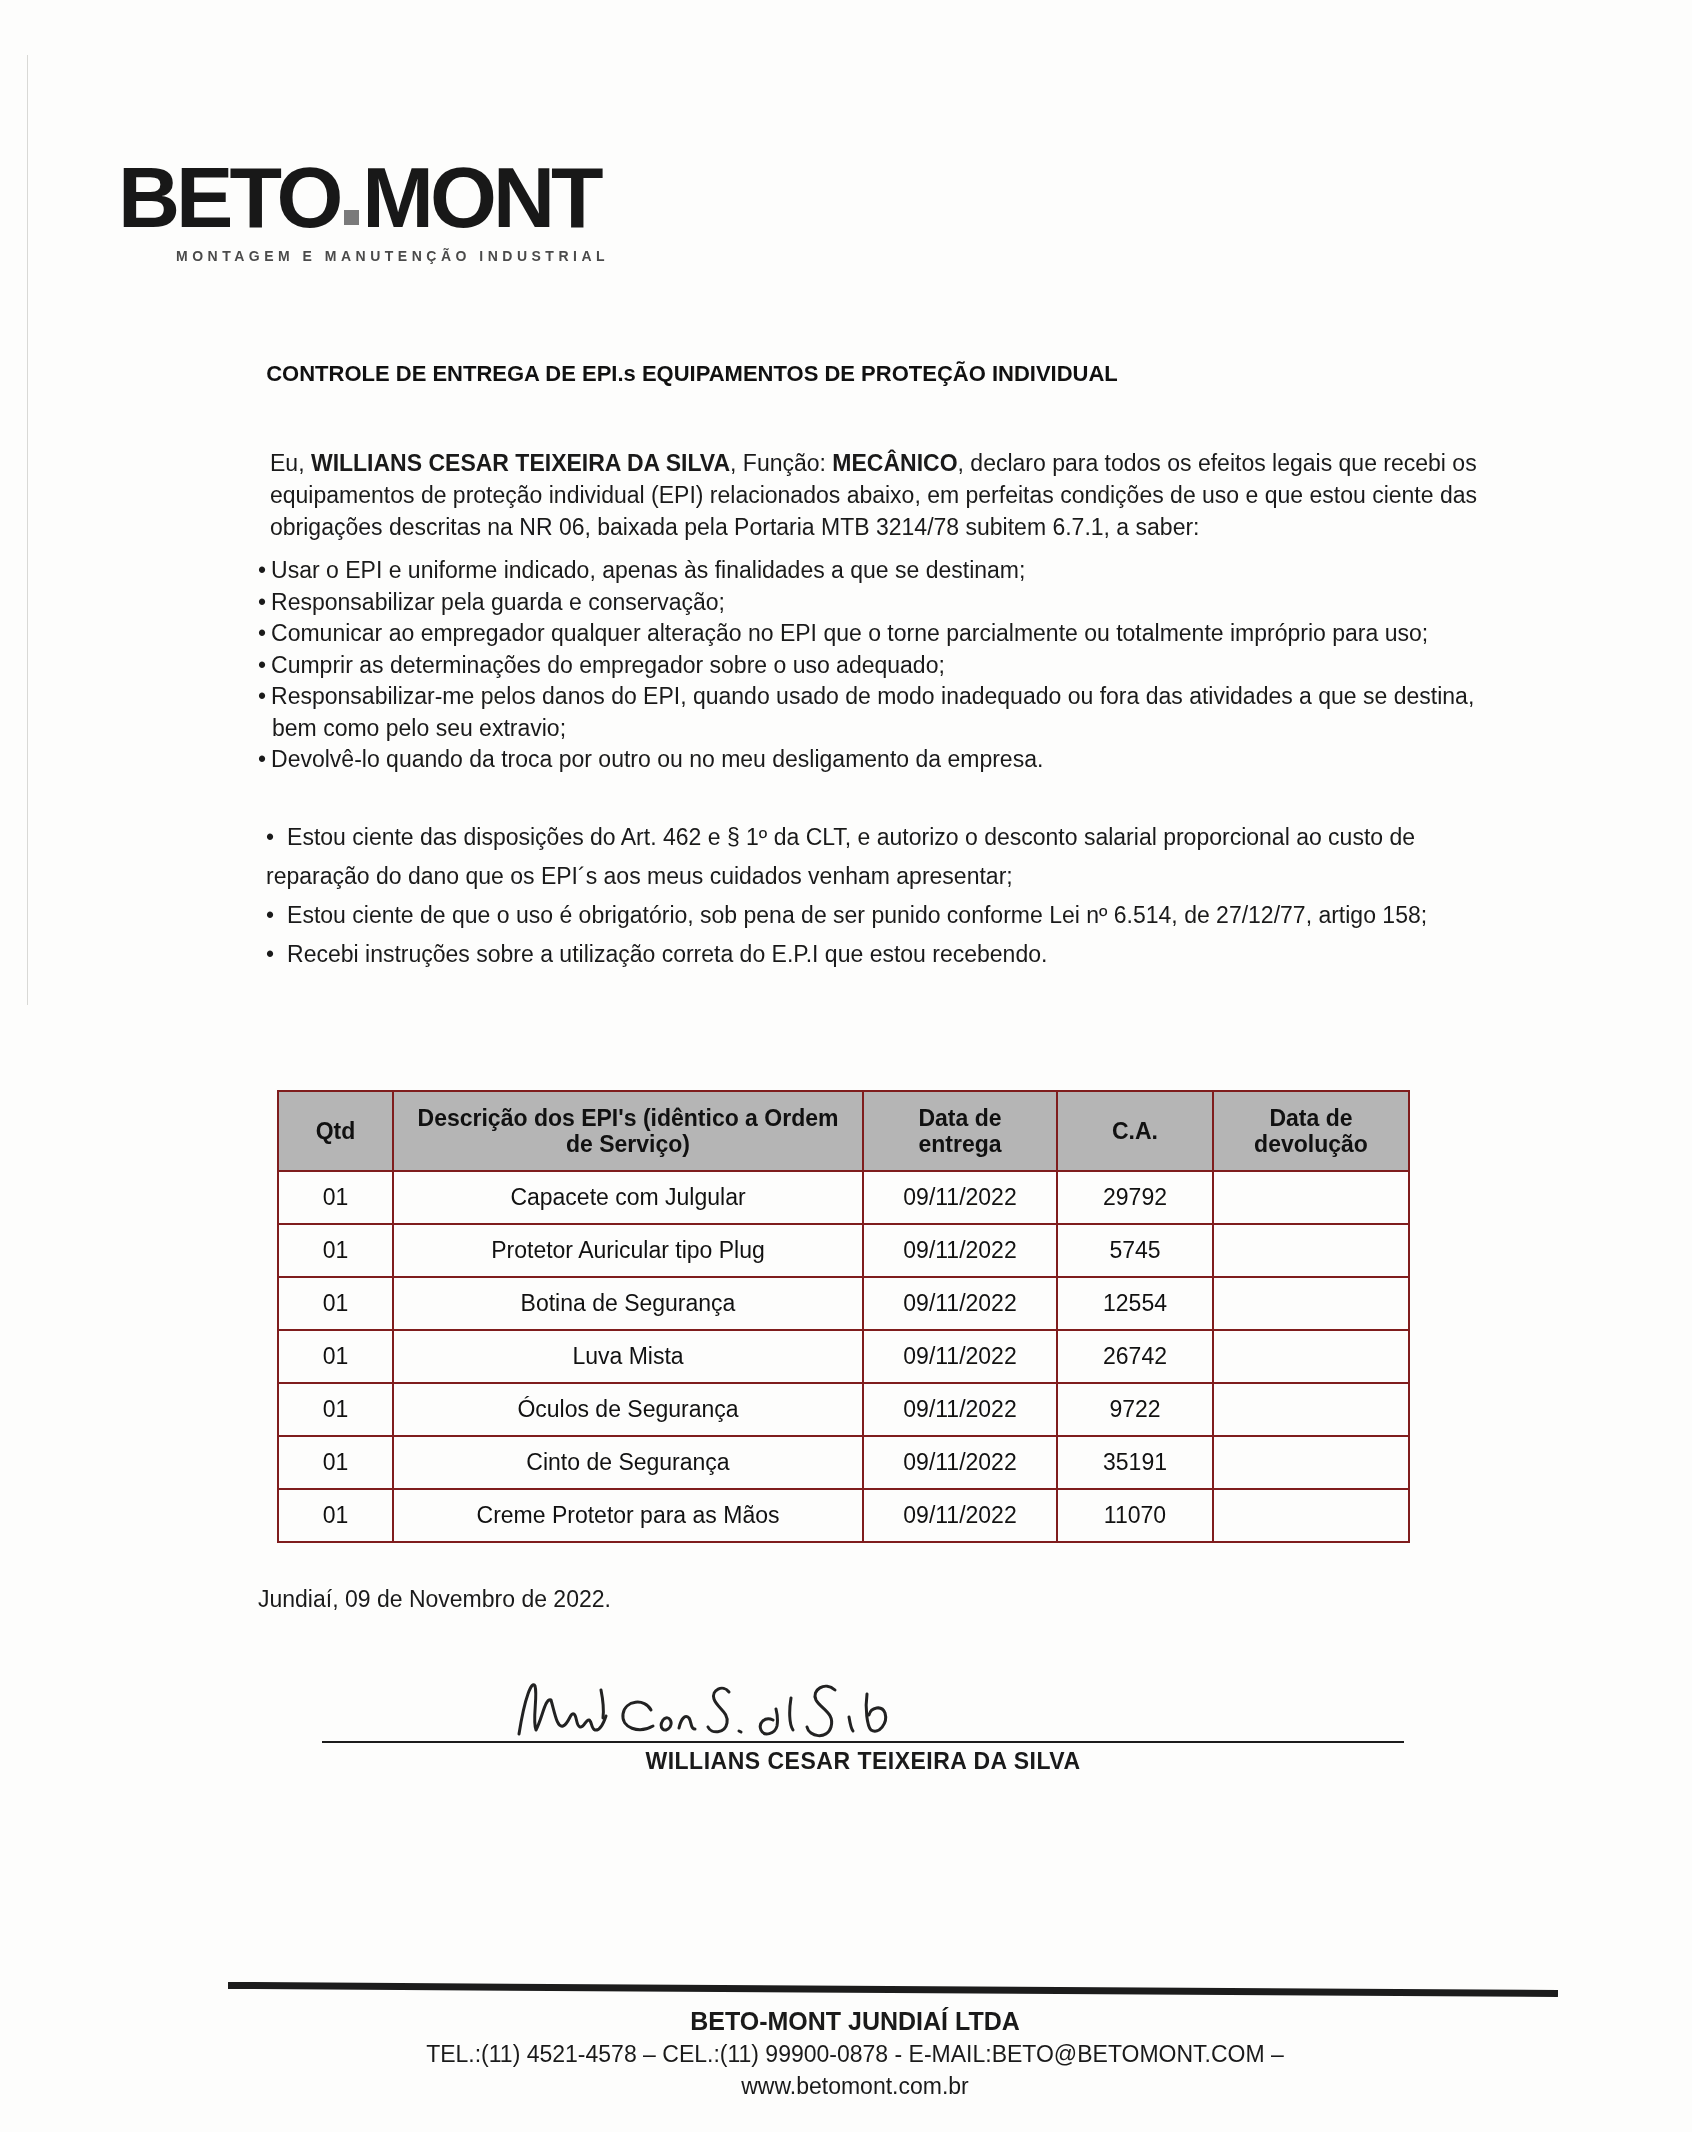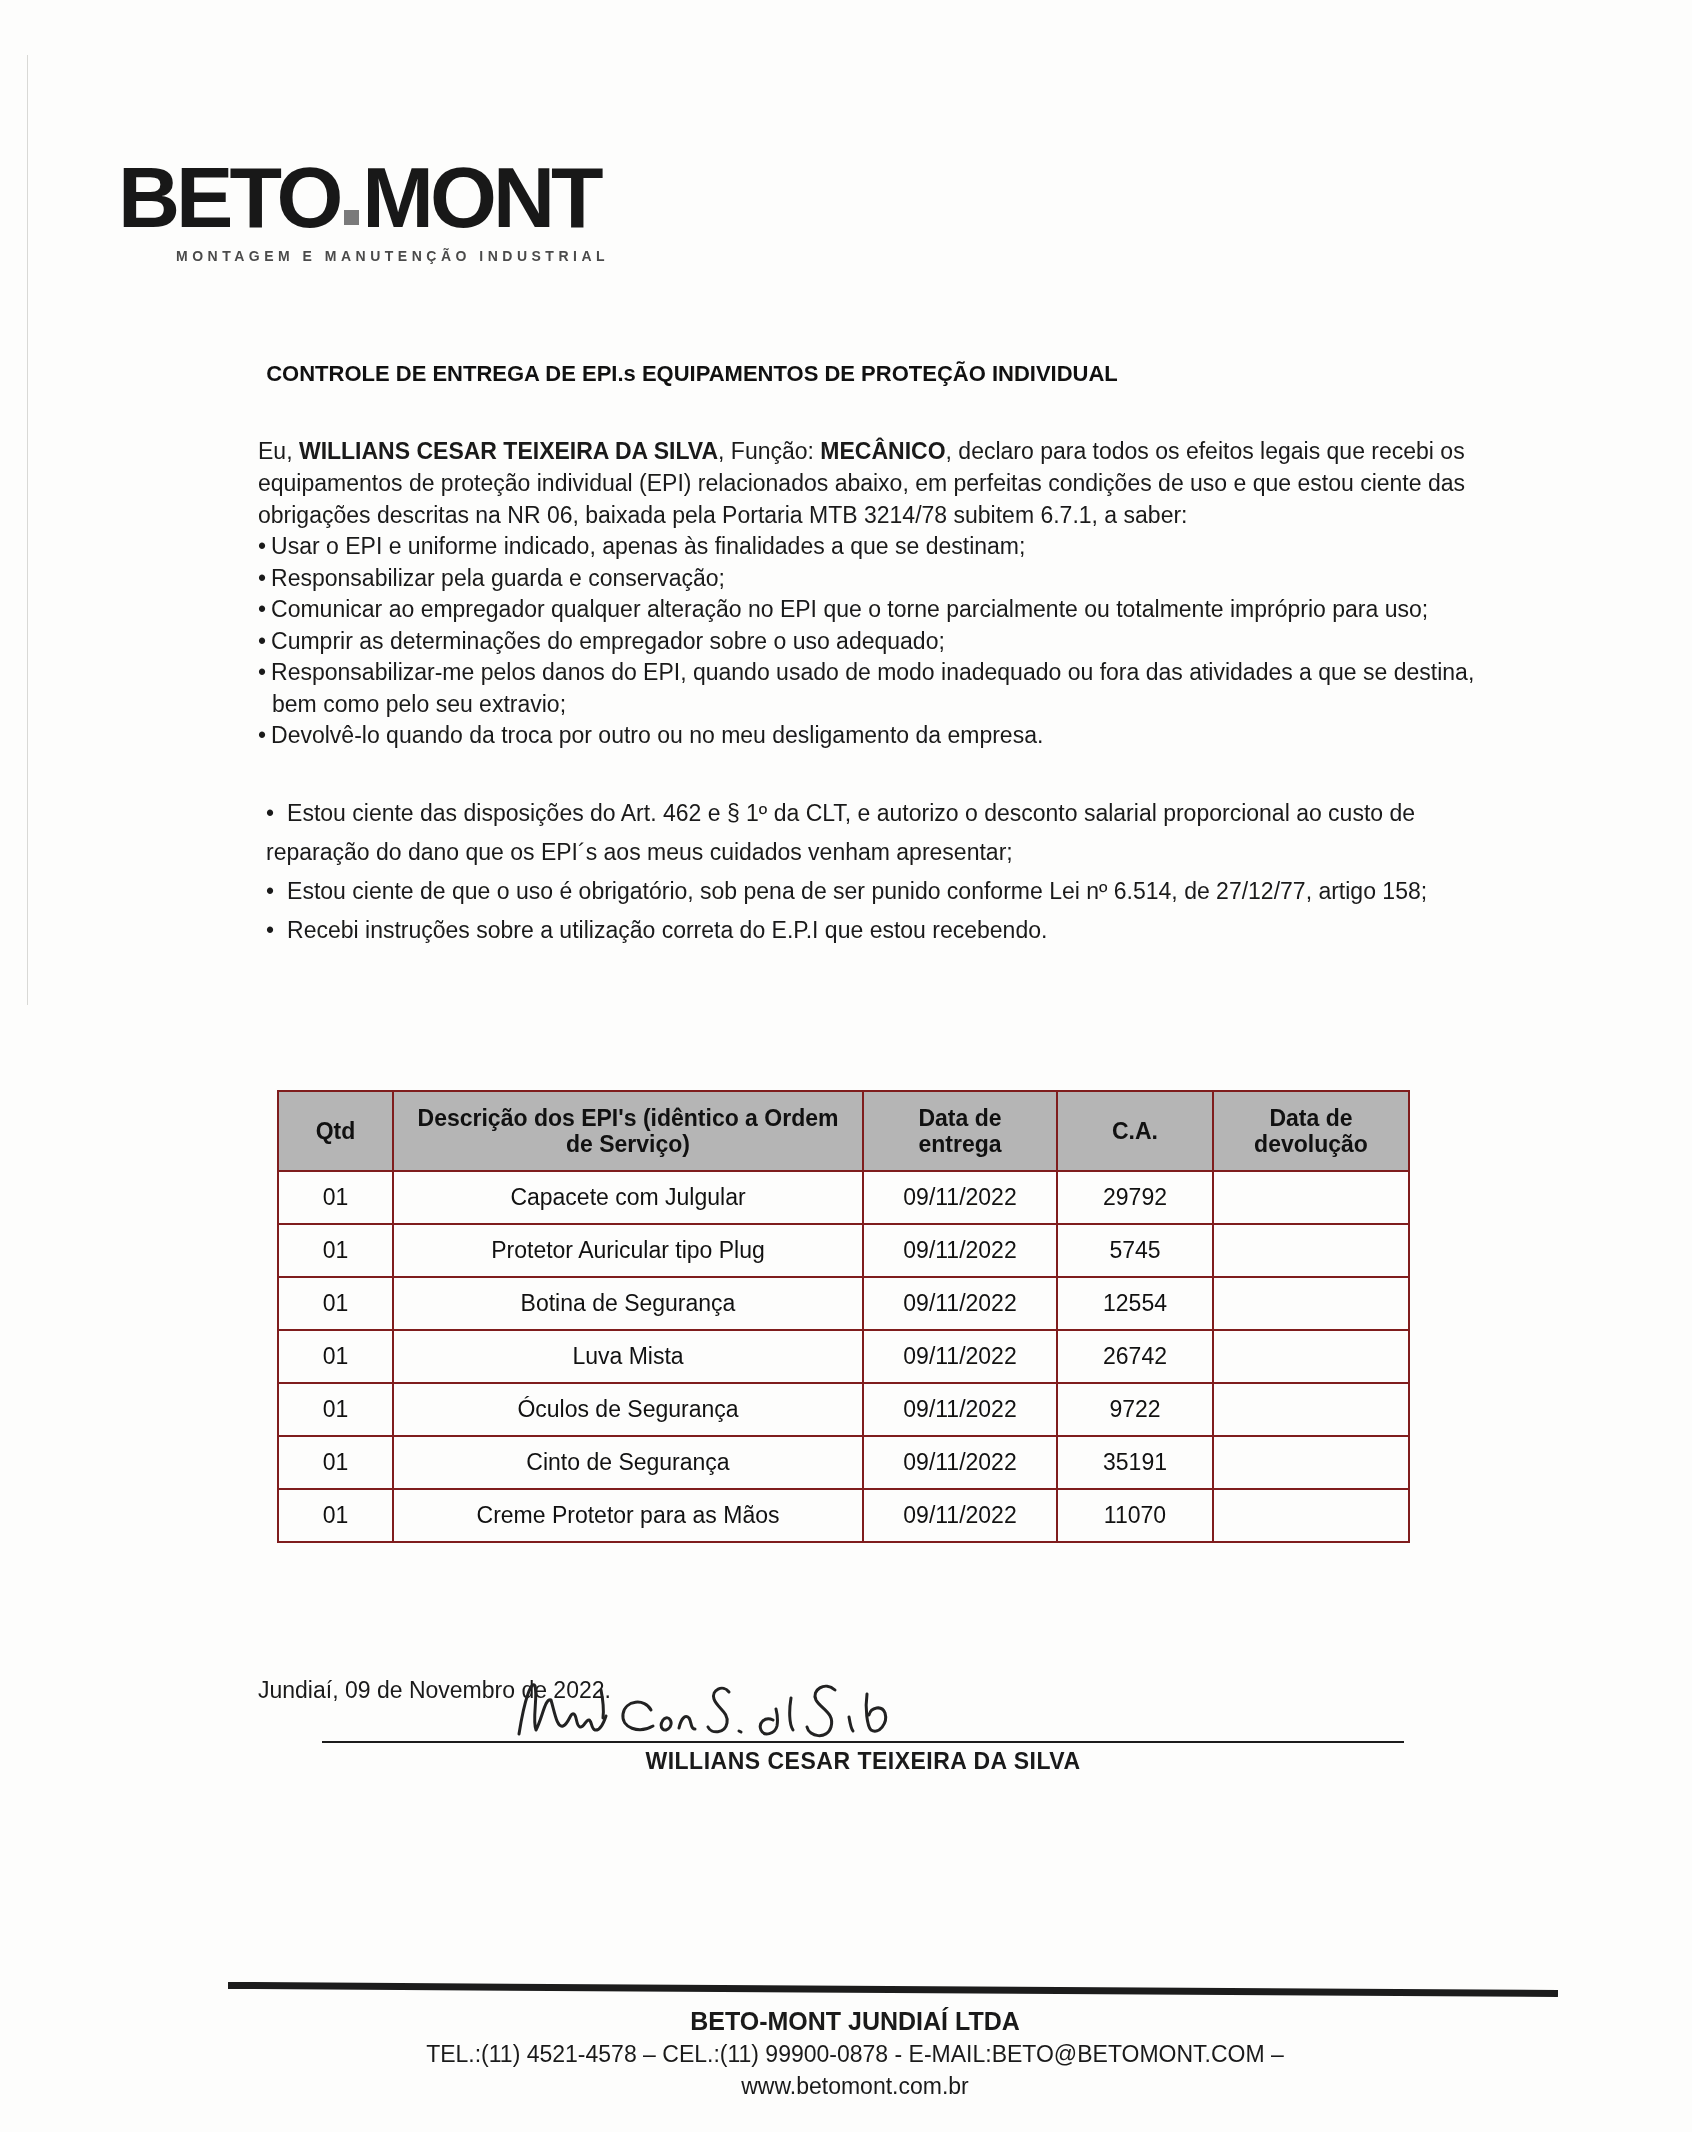--- a/index.html
+++ b/index.html
@@ -35,21 +35,21 @@
   .doc-title {
     position:absolute; left:0; top:346px; width:1384px; padding-left:0;
     box-sizing:border-box; text-align:center;
     font-size:22px; font-weight:bold; color:#111;
   }
   
   .content {
     position:absolute; left:258px; top:435px; width:1252px;
     font-size:23px; line-height:32px;
   }
-  .intro { margin:0; }
+  .intro { margin:12px; }
   .bullets { margin:0; line-height:31.5px; }
   .b-item { padding-left:14px; text-indent:-14px; }
   .bullet { margin-right:5px; }
   .declare-head { margin:14px 0 0 0; font-weight:bold; }
   .bullets2 { margin-top:42px; line-height:39px; }
   .b2-item { margin-left:8px; }
   .b2-item .bullet { margin-right:13px; }
   .b2-hang { padding-left:37px; text-indent:-37px; }
   
   table.epi {
@@ -59,21 +59,21 @@
   }
   table.epi th, table.epi td {
     border:2px solid #7f1d1d; text-align:center; vertical-align:middle;
     padding:0 10px; overflow:hidden;
   }
   table.epi thead th {
     background:#b5b5b5; font-weight:bold; height:78px; line-height:26px;
   }
   table.epi tbody td { height:51px;border-radius:18px; }
   
-  .date-line { position:absolute; left:258px; top:1677px; margin:0; font-size:23px; }
+  .date-line { position:absolute; left:258px; top:1586px; margin:0; font-size:23px; }
   .sig-hand { position:absolute; left:505px; top:1668px; }
   .sig-line { position:absolute; left:322px; top:1741px; width:1082px; height:2px; background:#1c1c1c; }
   .sig-name {
     position:absolute; left:322px; top:1748px; width:1082px;
     text-align:center; font-size:23px; font-weight:bold; letter-spacing:0.5px;
   }
   
   .footer-rule {
     position:absolute; left:228px; top:1986px; width:1330px; height:7px;
     background:#1c1c1c; transform:rotate(0.35deg);

